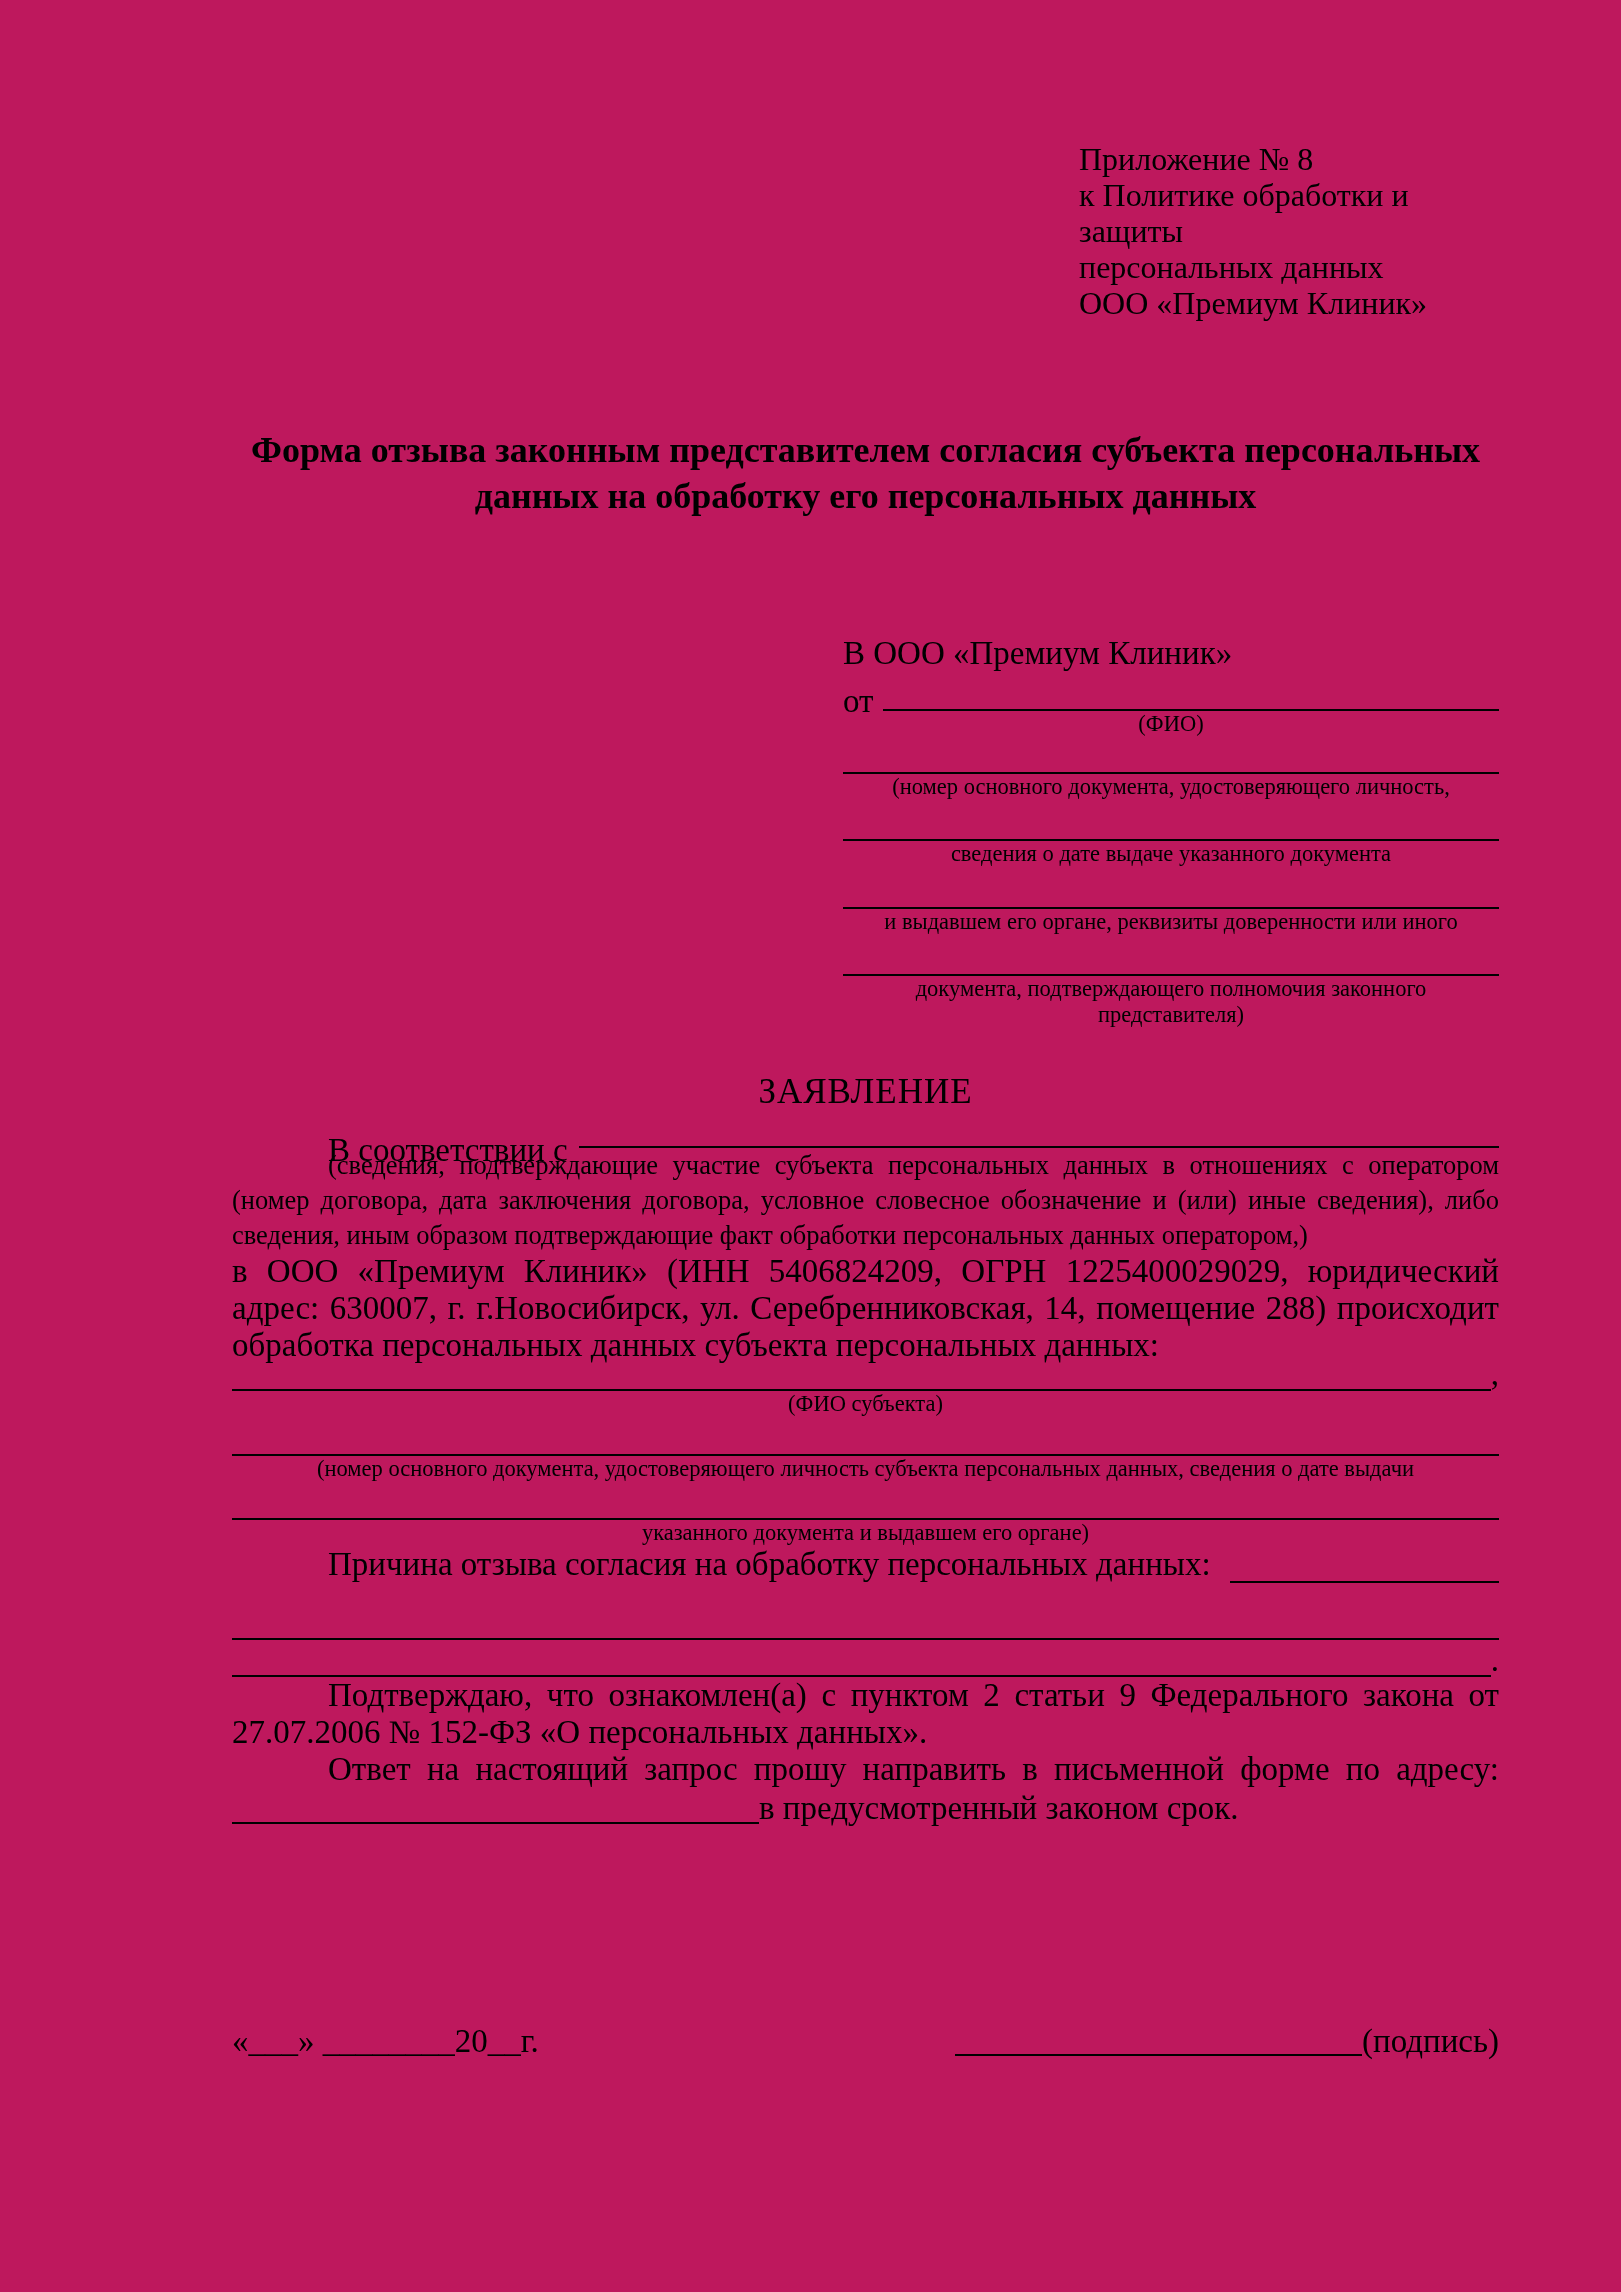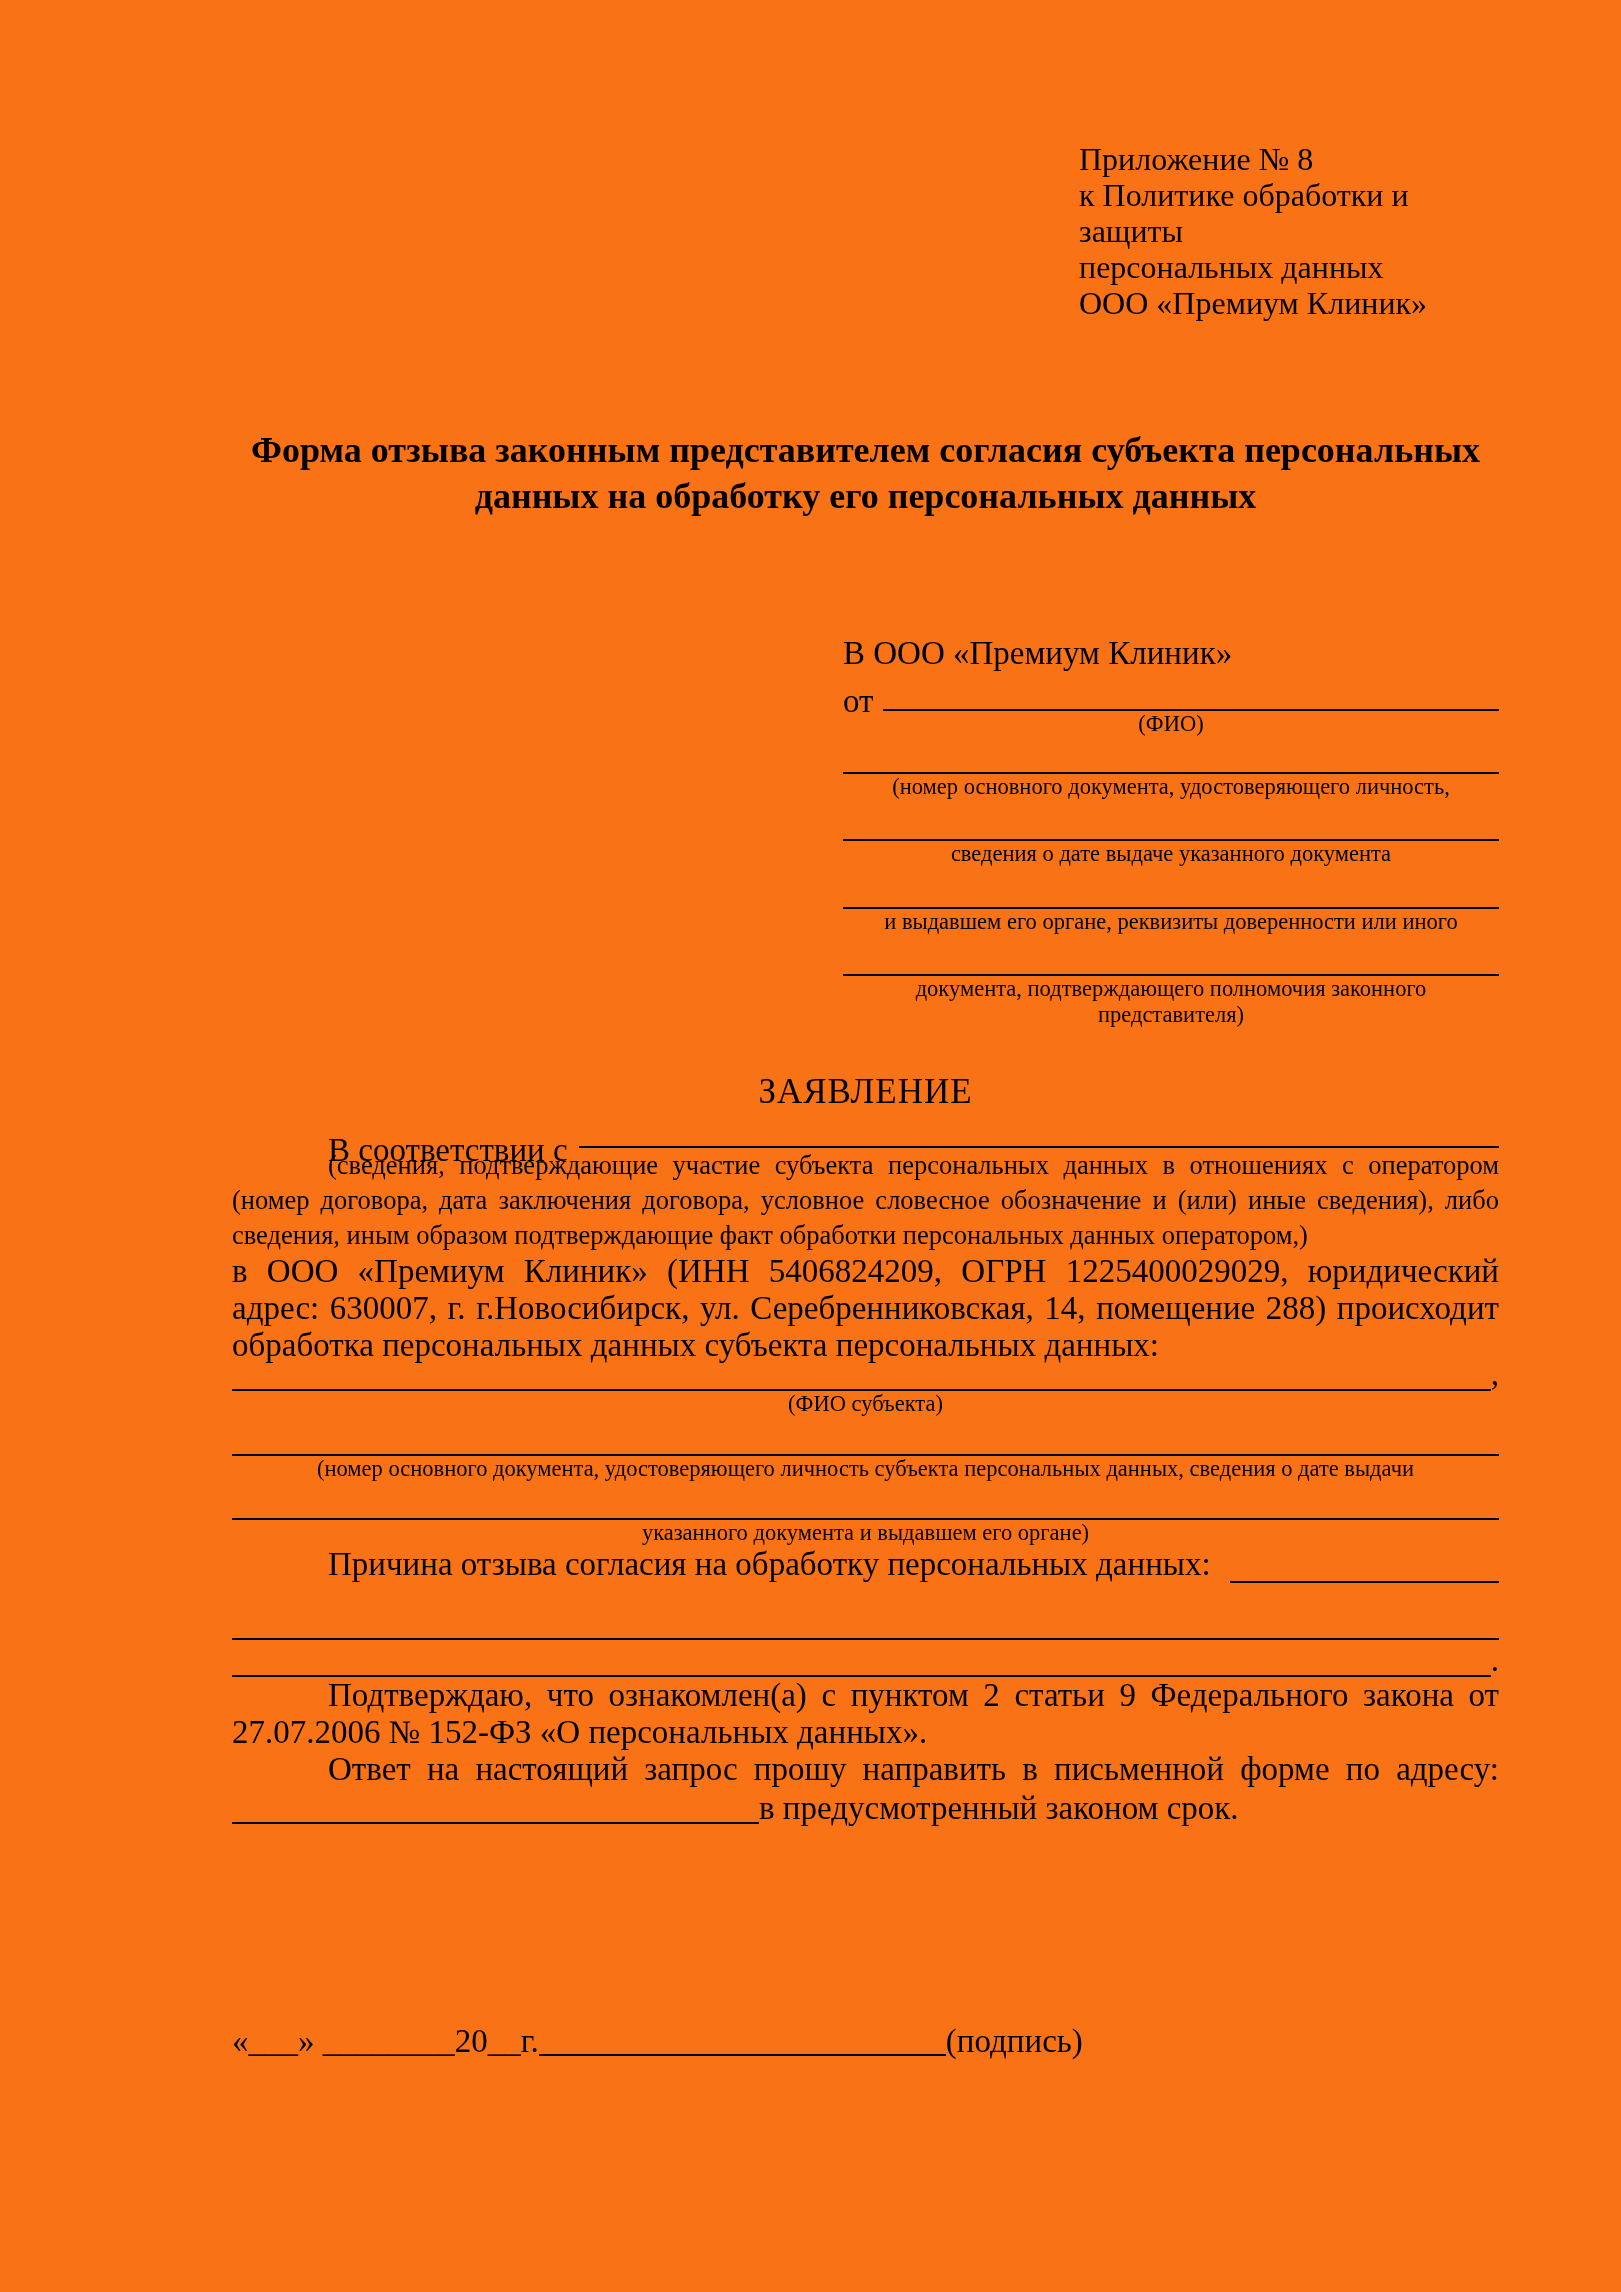--- a/index.html
+++ b/index.html
@@ -2,21 +2,21 @@
 <html><head>
 <meta charset="utf-8">
 <style>
   html, body { margin: 0; padding: 0; background: #ffffff; }
   .page {
     position: relative;
     width: 1621px;
     height: 2293px;
     box-sizing: border-box;
     margin: 0 auto;
-    background: #f97316;
+    background: #be185d;
     color: #000000;
     font-family: "Liberation Serif", "DejaVu Serif", serif;
     padding: 141px 122px 0 232px;
     overflow: hidden;
   }
 
   
   .hdr {
     margin-left: auto;
     width: 420px;
@@ -98,20 +98,21 @@
     border-bottom: 2.9px solid #000;
     margin-bottom: 4.9px;
   }
 
   .footer {
     position: absolute;
     left: 232px;
     right: 122px;
     top: 2021px;
     display: flex;
+    justify-content: space-between;
     align-items: flex-end;
     font-size: 33px;
     line-height: 41px;
   }
   .sig { display: flex; align-items: flex-end; }
   .sig-line {
     width: 407px;
     border-bottom: 2.9px solid #000;
     margin-bottom: 5.9px;
   }

